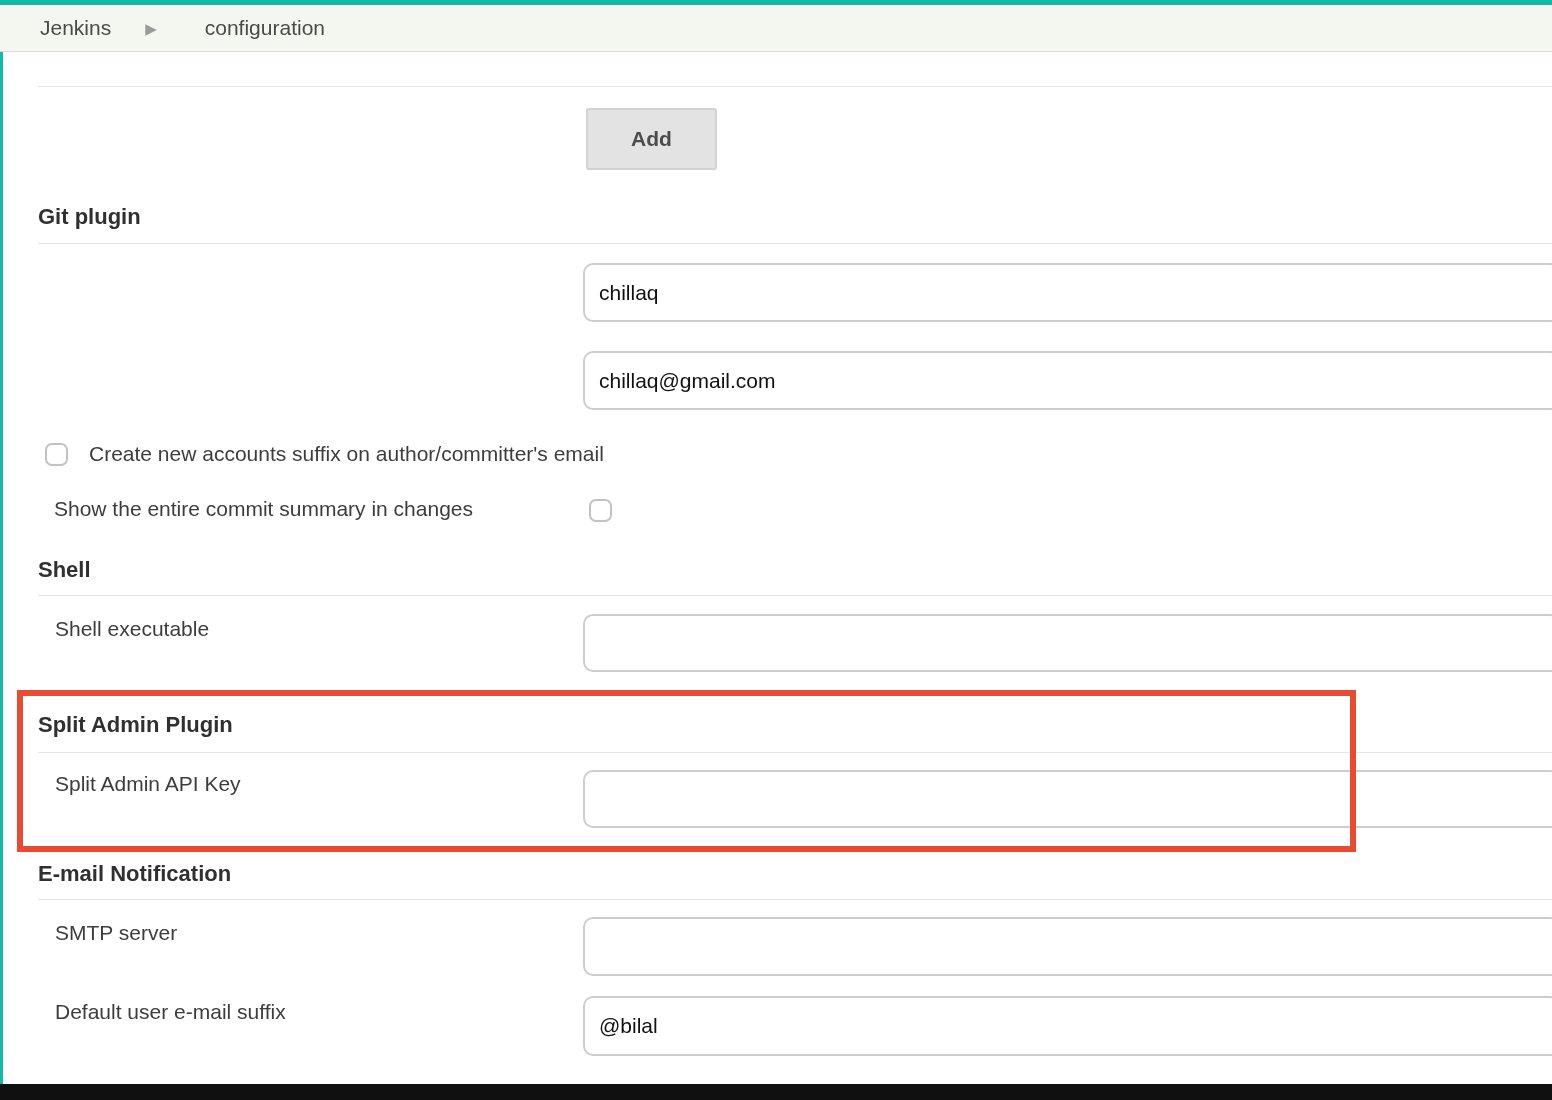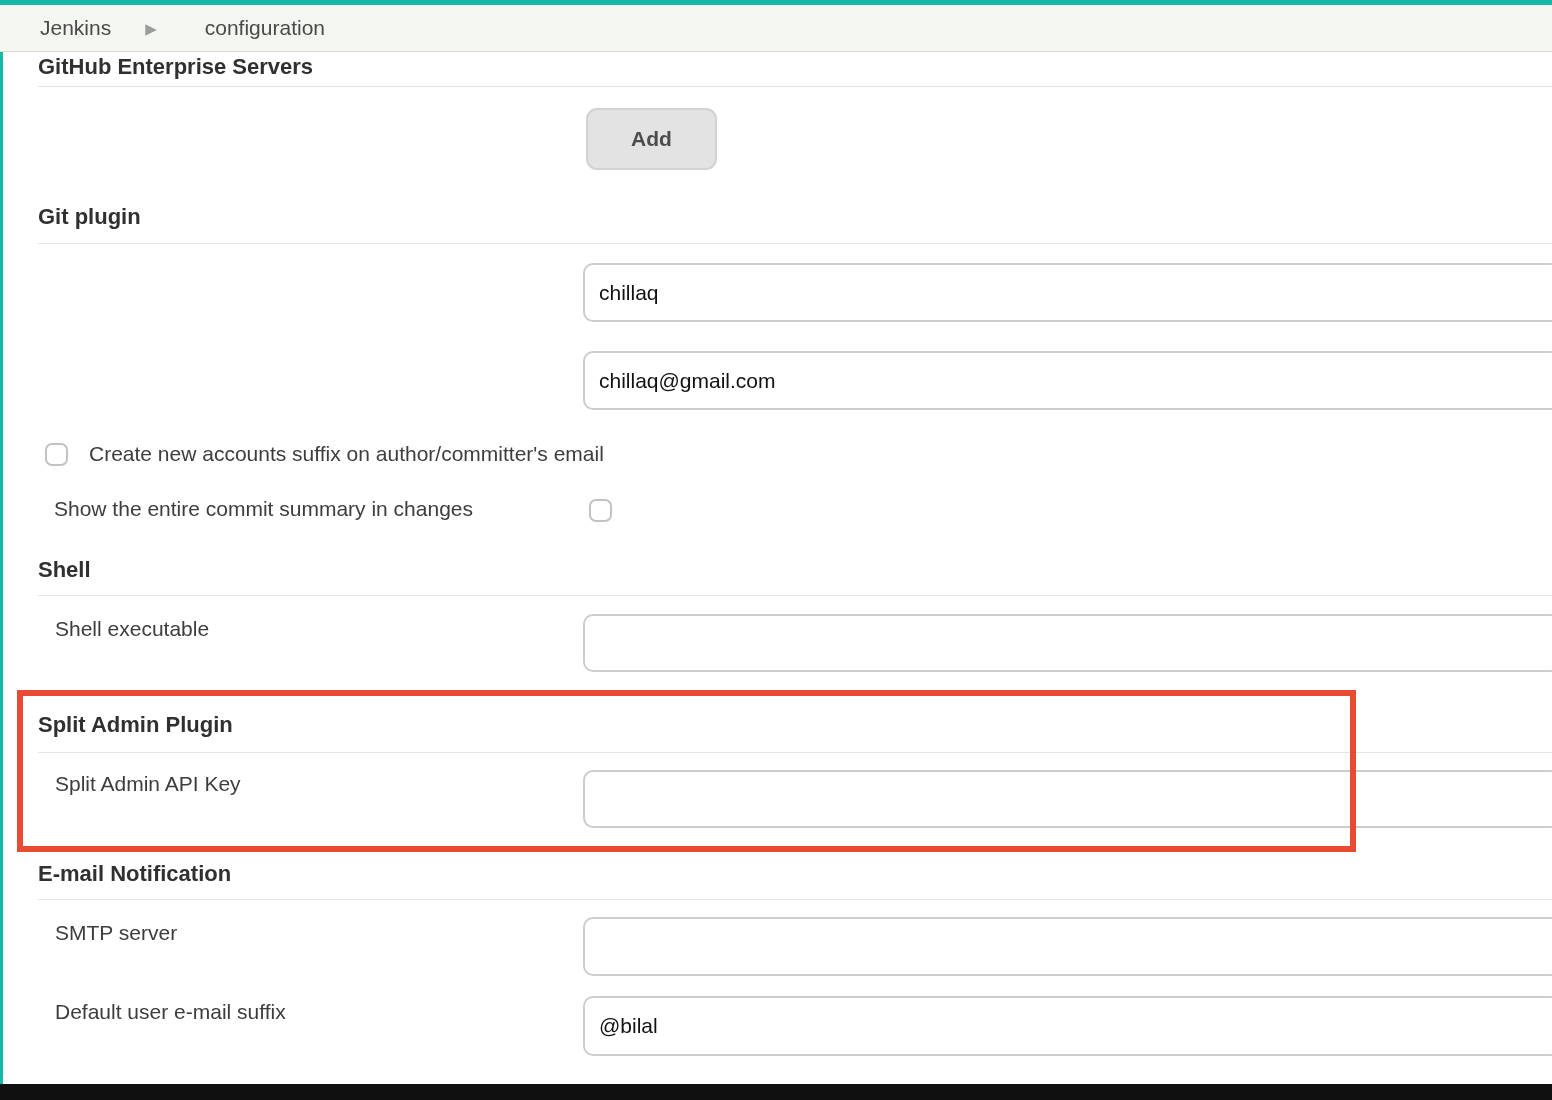--- a/index.html
+++ b/index.html
@@ -82,21 +82,21 @@
     color: #111111;
     outline: none;
   }
   .add-button {
     position: absolute;
     left: 586px; top: 108px;
     width: 131px; height: 62px;
     box-sizing: border-box;
     background: #e3e3e3;
     border: 2px solid #d2d2d2;
-    border-radius: 11px;
+    border-radius: 3px;
     font-family: "Liberation Sans", "DejaVu Sans", sans-serif;
     font-size: 21px;
     font-weight: bold;
     color: #4c4c4c;
     cursor: pointer;
   }
   .checkbox {
     position: absolute;
     appearance: none;
     -webkit-appearance: none;
@@ -130,21 +130,20 @@
 <div id="page">
 
   <div class="breadcrumb-bar">
     <span class="crumb">Jenkins</span>
     <span class="crumb-sep">▶</span>
     <span class="crumb">configuration</span>
   </div>
 
   <div class="content-bg"></div>
 
-  <div class="section-title" style="top:54px">GitHub Enterprise Servers</div>
   <div class="divider" style="top:86px"></div>
   <button class="add-button">Add</button>
 
   <div class="section-title" style="top:204px">Git plugin</div>
   <div class="divider" style="top:243px"></div>
 
   <input class="text-input" style="top: 263px;" type="text" value="chillaq">
 
   <input class="text-input" style="top: 351px;" type="text" value="chillaq@gmail.com">
 

